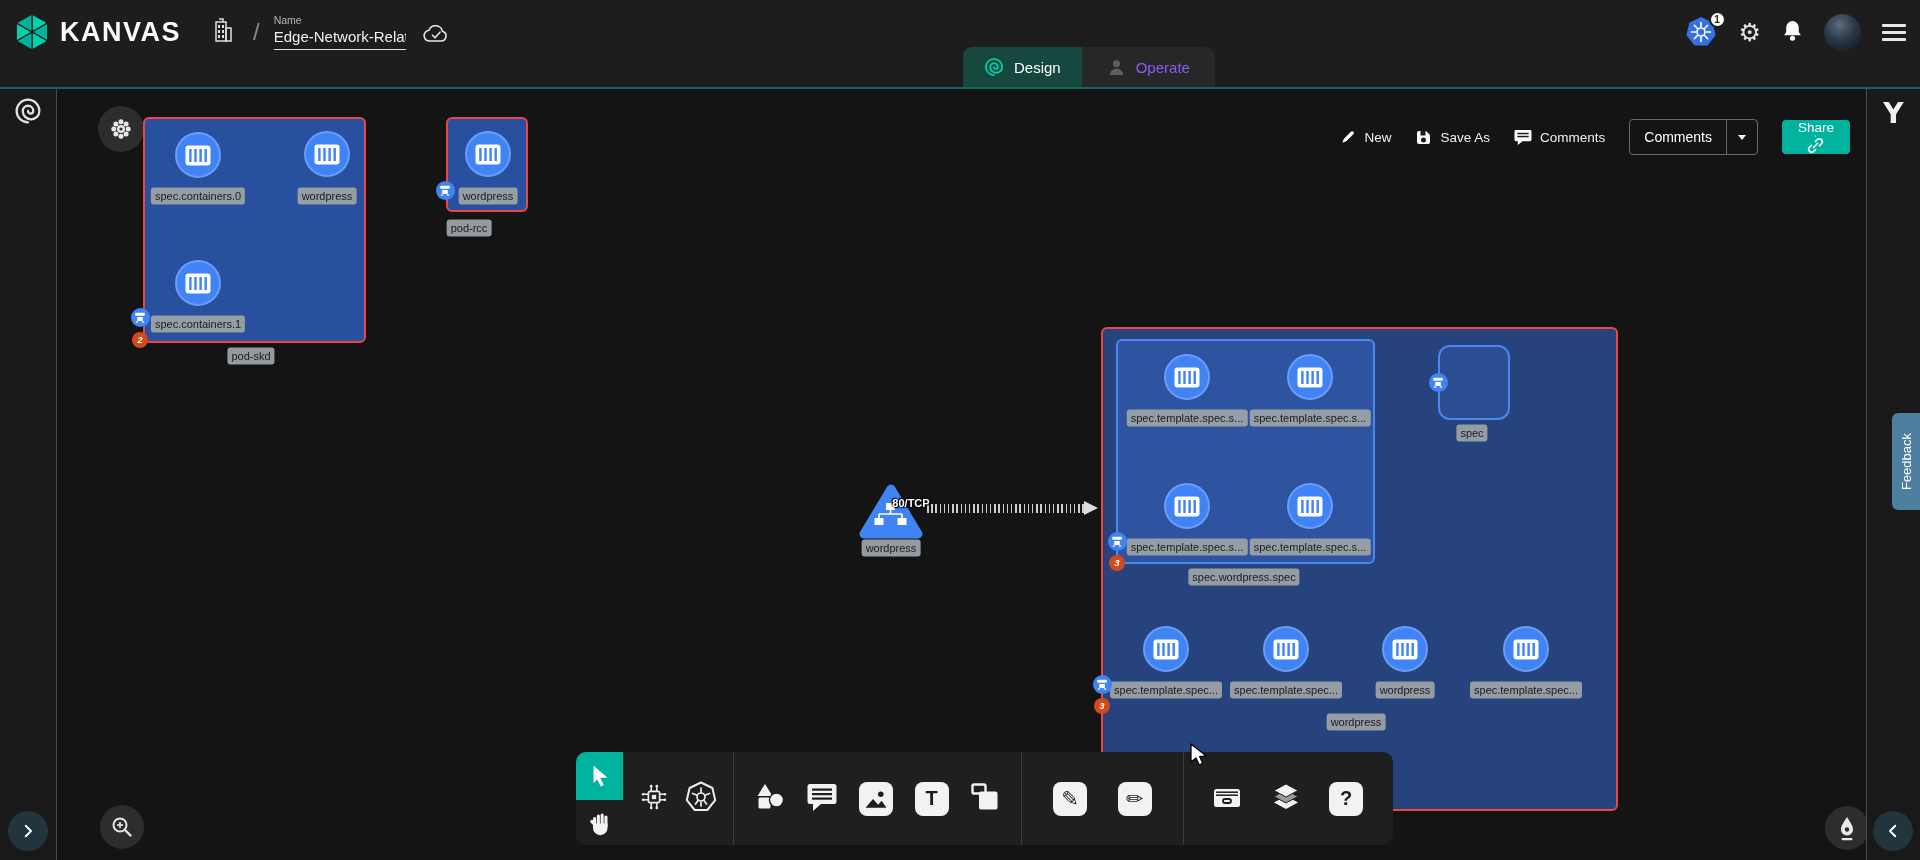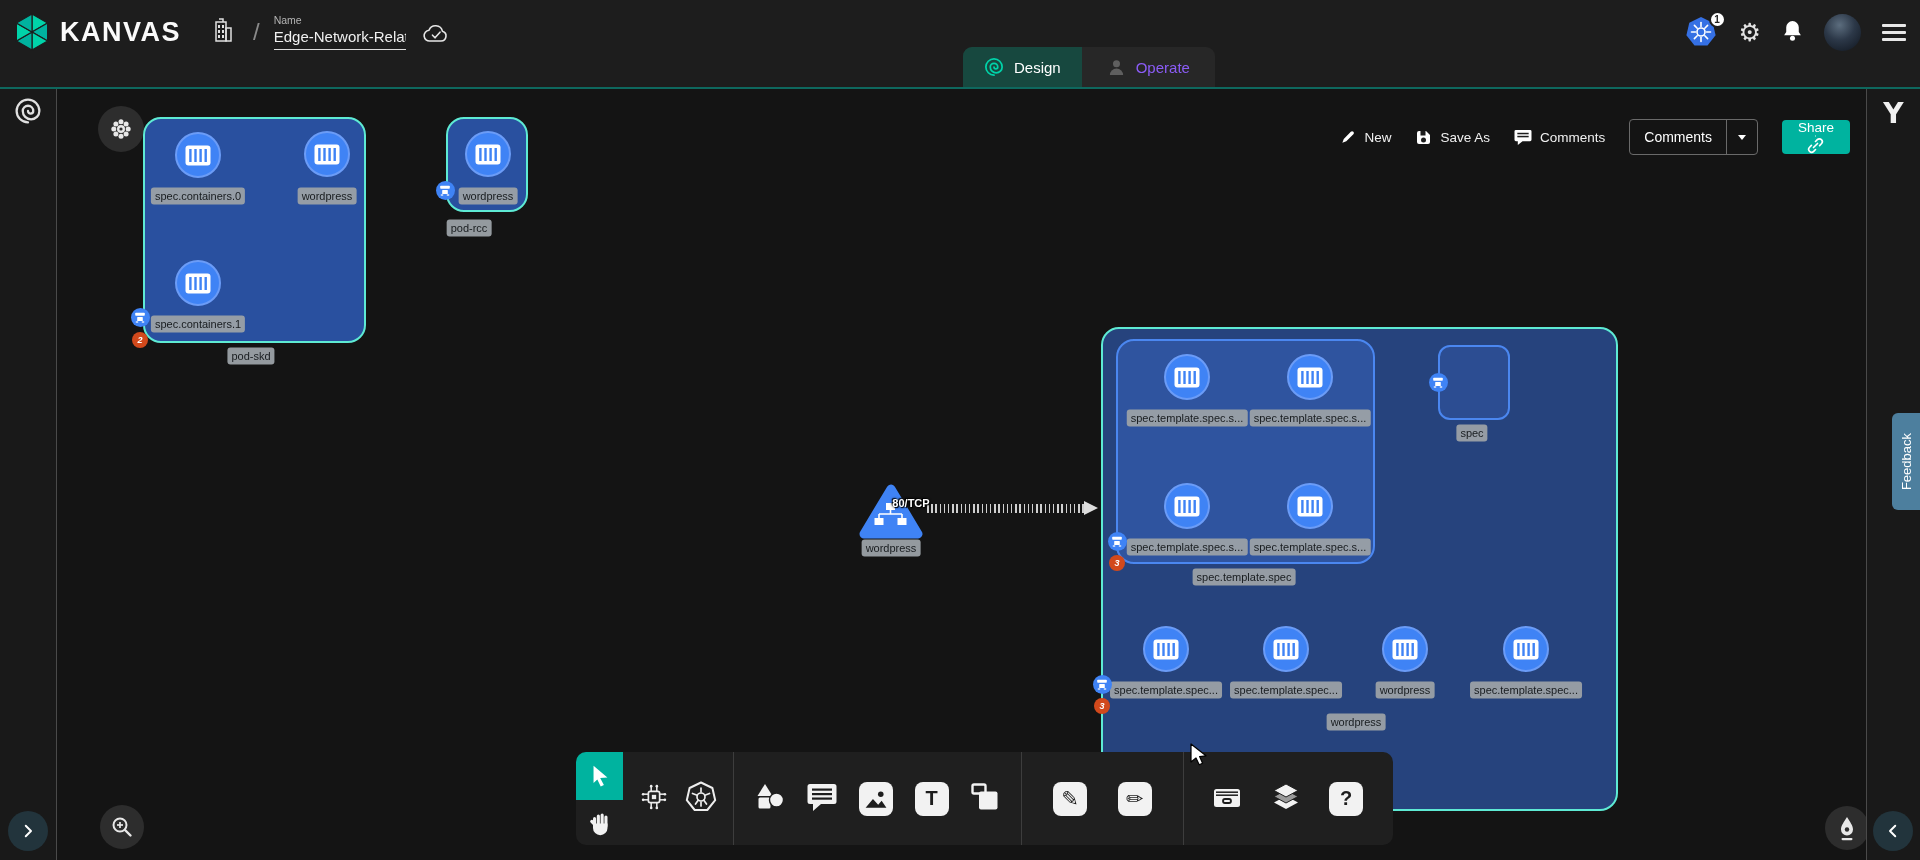--- a/index.html
+++ b/index.html
@@ -68,21 +68,21 @@
   .caret-box { padding:0 11px; display:flex; align-items:center; }
   .caret { width:0; height:0; border-left:4.5px solid transparent;
     border-right:4.5px solid transparent; border-top:5.5px solid #fff; }
   .share-btn { display:flex; align-items:center; height:34px; background:#00b39f;
     border-radius:4px; color:#fff; font-size:13.5px;flex-direction:column; }
   .share-btn .lbl { padding:0 16px; }
   .share-btn .vsep { background:rgba(255,255,255,.45); height:70%; }
   .share-link { padding:0 12px; display:flex; align-items:center; }
 
   
-  .group { position:absolute; background:#29509f; border:2px solid #5eead4; border-radius:18px; }
+  .group { position:absolute; background:#29509f; border:2px solid #ef4444; border-radius:6px; }
   .group-deep { background:#26437d; }
   .group-inner { background:#2f549f; border-color:#4b87f0; }
   .specnode { position:absolute; background:#2c4d92; border:2px solid #4b87f0; border-radius:12px; }
   .cnode { position:absolute; width:46px; height:46px; margin:-23px 0 0 -23px; border-radius:50%;
     background:#3f83f5; border:2px solid #6b9cf7; display:flex; align-items:center; justify-content:center; }
   .nlabel { position:absolute; transform:translate(-50%,-50%); background:rgba(155,161,166,.95);
     color:#181c1f; font-size:11px; line-height:1; padding:3px 4px; border-radius:3px;
     white-space:nowrap; z-index:5; }
   .bluebadge { position:absolute; width:19px; height:19px; margin:-9.5px 0 0 -9.5px; border-radius:50%;
     background:#3f83f5; display:flex; align-items:center; justify-content:center; z-index:6; }
@@ -523,21 +523,21 @@
           <g fill="#fff">
             <rect x="1.2" y="0.8" width="9.6" height="3" rx="0.8"></rect>
             <rect x="3.2" y="5" width="5.6" height="4" rx="0.6"></rect>
             <rect x="1.8" y="9.4" width="2.4" height="1.2"></rect>
             <rect x="7.8" y="9.4" width="2.4" height="1.2"></rect>
           </g>
         </svg>
       </div>
     <div class="redbadge" style="left:-1px;top:377px">3</div>
   </div>
-  <div class="nlabel" style="left:1160px;top:488px">spec.template.spec</div>
+  <div class="nlabel" style="left:1160px;top:488px">spec.wordpress.spec</div>
   <div class="nlabel" style="left:1388px;top:344px">spec</div>
   <div class="nlabel" style="left:1272px;top:633px">wordpress</div>
 
   <div class="toolbar">
     <div class="tool-stack">
       <div class="tool-select">
         <svg width="24" height="26" viewBox="0 0 26 28">
           <path d="M6 3 L21 15.5 L13.2 16.3 L17.2 23.8 L13.8 25.3 L10.1 17.9 L6 21.6 Z" fill="#fff"></path>
         </svg>
       </div>

